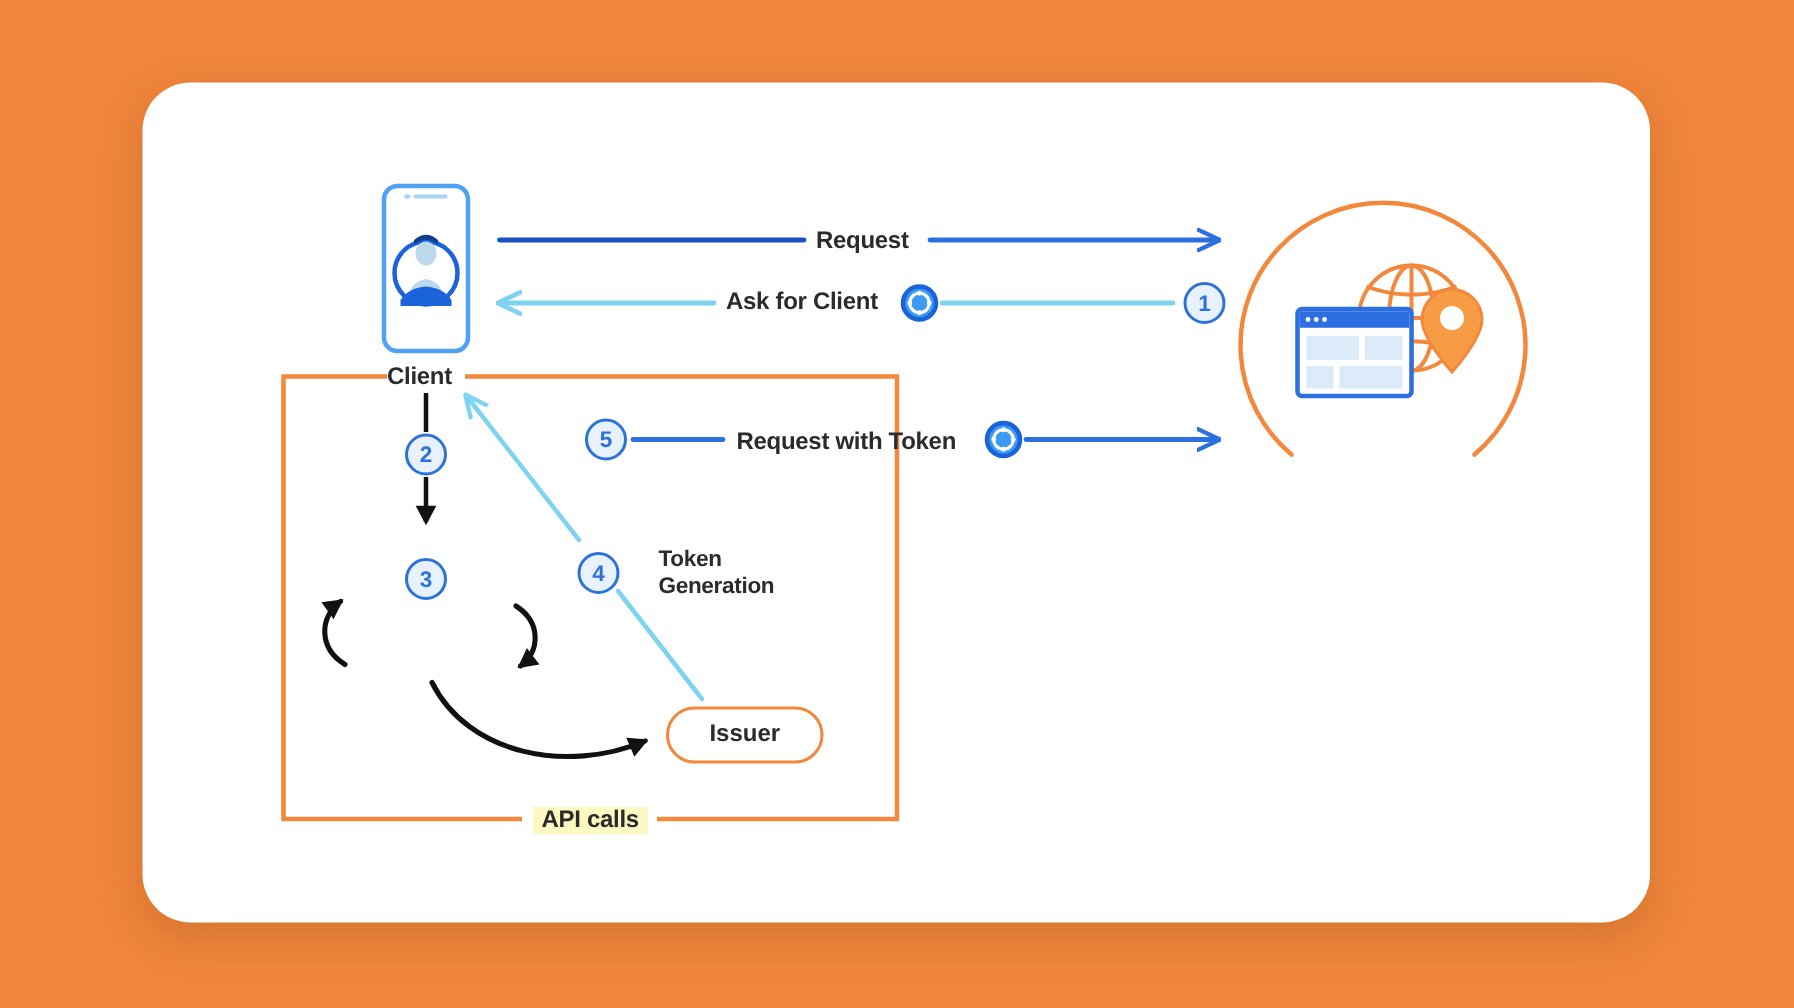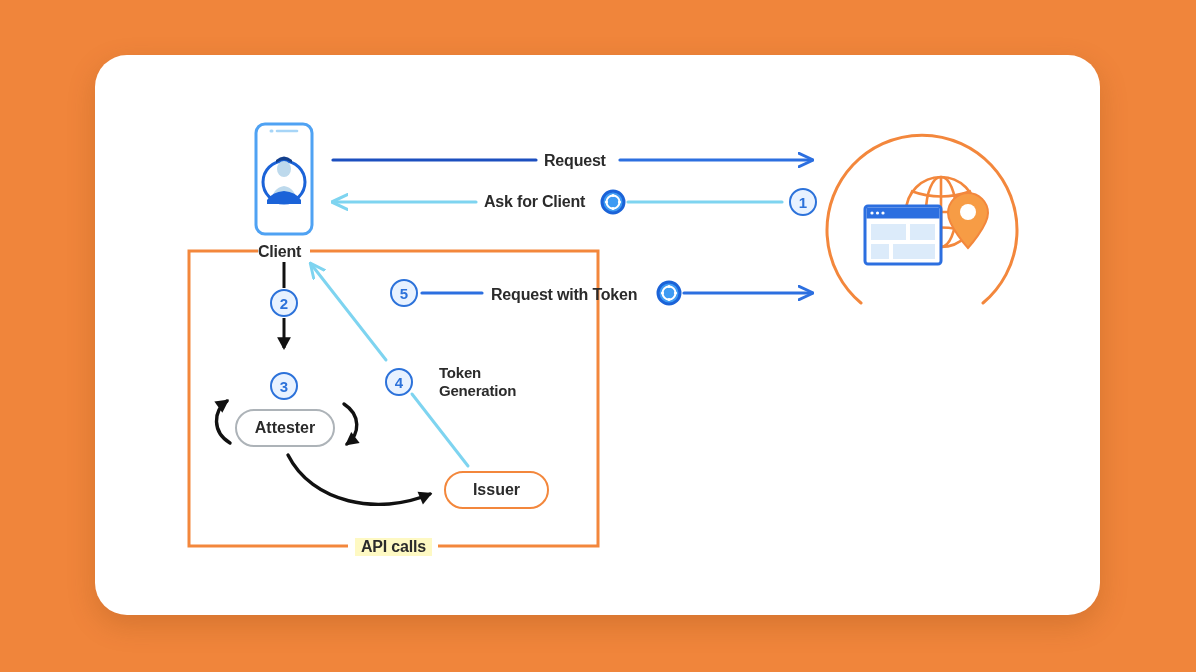--- a/index.html
+++ b/index.html
@@ -208,23 +208,20 @@
   <div class="lbl" id="lbl-reqtok">Request with Token</div>
 
   <div class="lbl" id="tokgen-label">
     <div>Token</div>
     <div>Generation</div>
   </div>
 
   <div class="lbl" id="client-label">Client</div>
   <div class="lbl" id="api-label">API calls</div>
 
-  <div class="pill" id="attester-node">
-    <span>Attester</span>
-  </div>
   <div class="pill" id="issuer-node">
     <span>Issuer</span>
   </div>
 
   <div class="numcircle" style="left:789px; top:188px;">1</div>
   <div class="numcircle" style="left:270px; top:289px;">2</div>
   <div class="numcircle" style="left:270px; top:372px;">3</div>
   <div class="numcircle" style="left:385px; top:368px;">4</div>
   <div class="numcircle" style="left:390px; top:279px;">5</div>
 </div>

